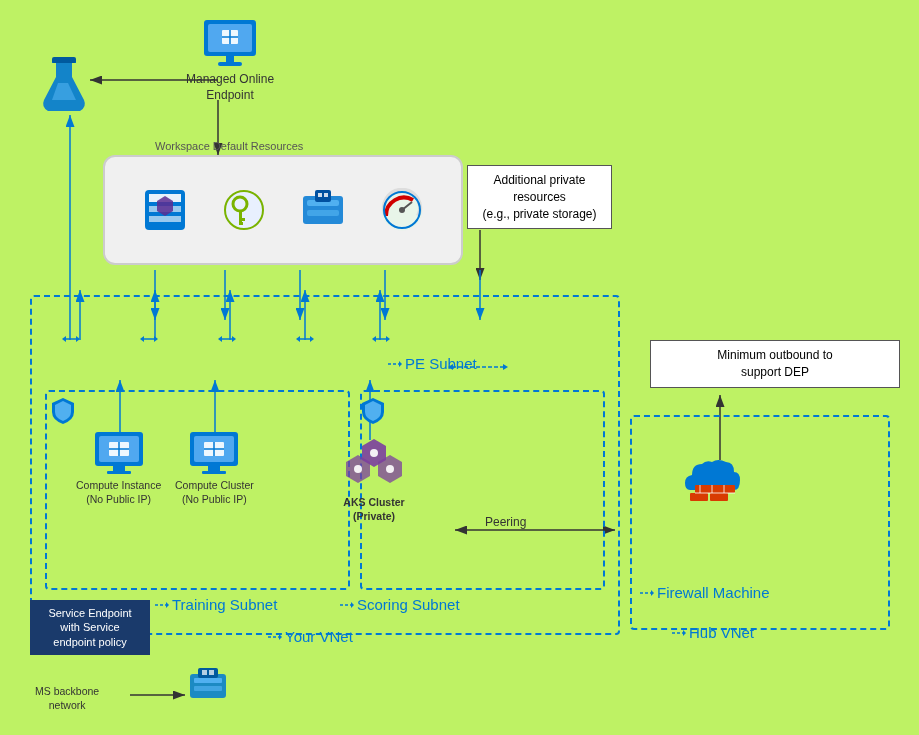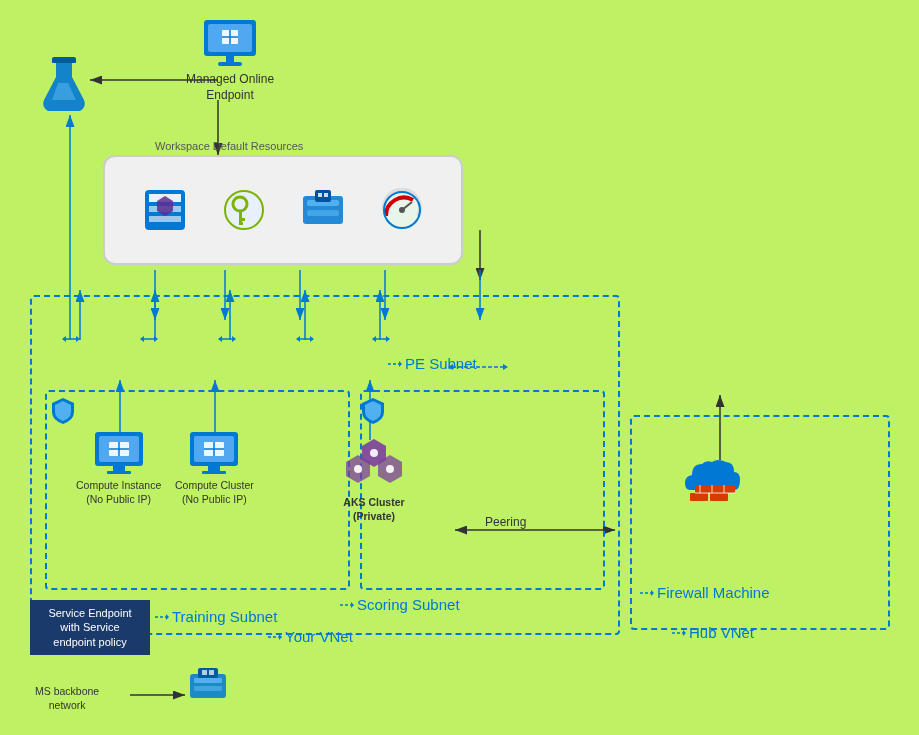--- a/index.html
+++ b/index.html
@@ -256,32 +256,37 @@
         <path d="M6,28 A18,18 0 0,1 33,12" fill="none" stroke="#d00000" stroke-width="4"></path>
 
         <line x1="22" y1="22" x2="32" y2="14" stroke="#555" stroke-width="2"></line>
         <circle cx="22" cy="22" r="3" fill="#555"></circle>
 
         <circle cx="22" cy="22" r="18" fill="none" stroke="#0078d4" stroke-width="2"></circle>
       </svg>
     </div>
   </div>
 
+  <div class="info-box" style="top:165px; left:467px; width:145px;">
+    <span style="white-space:pre-line; font-size:12px;">Additional private
+resources
+(e.g., private storage)</span>
+  </div>
 
   <div class="vnet-box" style="top:295px; left:30px; width:590px; height:340px;"></div>
 
   <div class="subnet-label" style="top:355px; left:388px;">
     <svg width="14" height="10">
         <line x1="0" y1="5" x2="14" y2="5" stroke="#0078d4" stroke-width="1.5" stroke-dasharray="3,2"></line>
         <polygon points="11,2 14,5 11,8" fill="#0078d4"></polygon>
       </svg>
     <span>PE Subnet</span>
   </div>
 
-  <div class="subnet-label" style="top:596px; left:155px;margin-top:12px;">
+  <div class="subnet-label" style="top:596px; left:155px;">
     <svg width="14" height="10">
         <line x1="0" y1="5" x2="14" y2="5" stroke="#0078d4" stroke-width="1.5" stroke-dasharray="3,2"></line>
         <polygon points="11,2 14,5 11,8" fill="#0078d4"></polygon>
       </svg>
     <span>Training Subnet</span>
   </div>
 
   <div class="subnet-label" style="top:596px; left:340px;">
     <svg width="14" height="10">
         <line x1="0" y1="5" x2="14" y2="5" stroke="#0078d4" stroke-width="1.5" stroke-dasharray="3,2"></line>
@@ -410,20 +415,24 @@
       <rect x="15" y="35" width="40" height="8" rx="1" fill="#d83b01"></rect>
       <rect x="10" y="43" width="18" height="8" rx="1" fill="#d83b01"></rect>
       <rect x="30" y="43" width="18" height="8" rx="1" fill="#d83b01"></rect>
       <line x1="20" y1="35" x2="20" y2="43" stroke="#fff" stroke-width="0.8"></line>
       <line x1="32" y1="35" x2="32" y2="43" stroke="#fff" stroke-width="0.8"></line>
       <line x1="44" y1="35" x2="44" y2="43" stroke="#fff" stroke-width="0.8"></line>
       <line x1="15" y1="43" x2="55" y2="43" stroke="#fff" stroke-width="0.8"></line>
     </svg>
   </div>
 
+  <div class="info-box" style="top:340px; left:650px; width:250px;">
+    <span style="white-space:pre-line; font-size:12px; font-weight:500;">Minimum outbound to
+support DEP</span>
+  </div>
 
   <svg style="position:absolute; top:330px; left:62px;" width="18" height="18" viewBox="0 0 18 18">
     <line x1="2" y1="9" x2="16" y2="9" stroke="#0078d4" stroke-width="1.5"></line>
     <polygon points="0,9 4,6 4,12" fill="#0078d4"></polygon>
     <polygon points="18,9 14,6 14,12" fill="#0078d4"></polygon>
   </svg>
   <svg style="position:absolute; top:330px; left:140px;" width="18" height="18" viewBox="0 0 18 18">
     <line x1="2" y1="9" x2="16" y2="9" stroke="#0078d4" stroke-width="1.5"></line>
     <polygon points="0,9 4,6 4,12" fill="#0078d4"></polygon>
     <polygon points="18,9 14,6 14,12" fill="#0078d4"></polygon>

